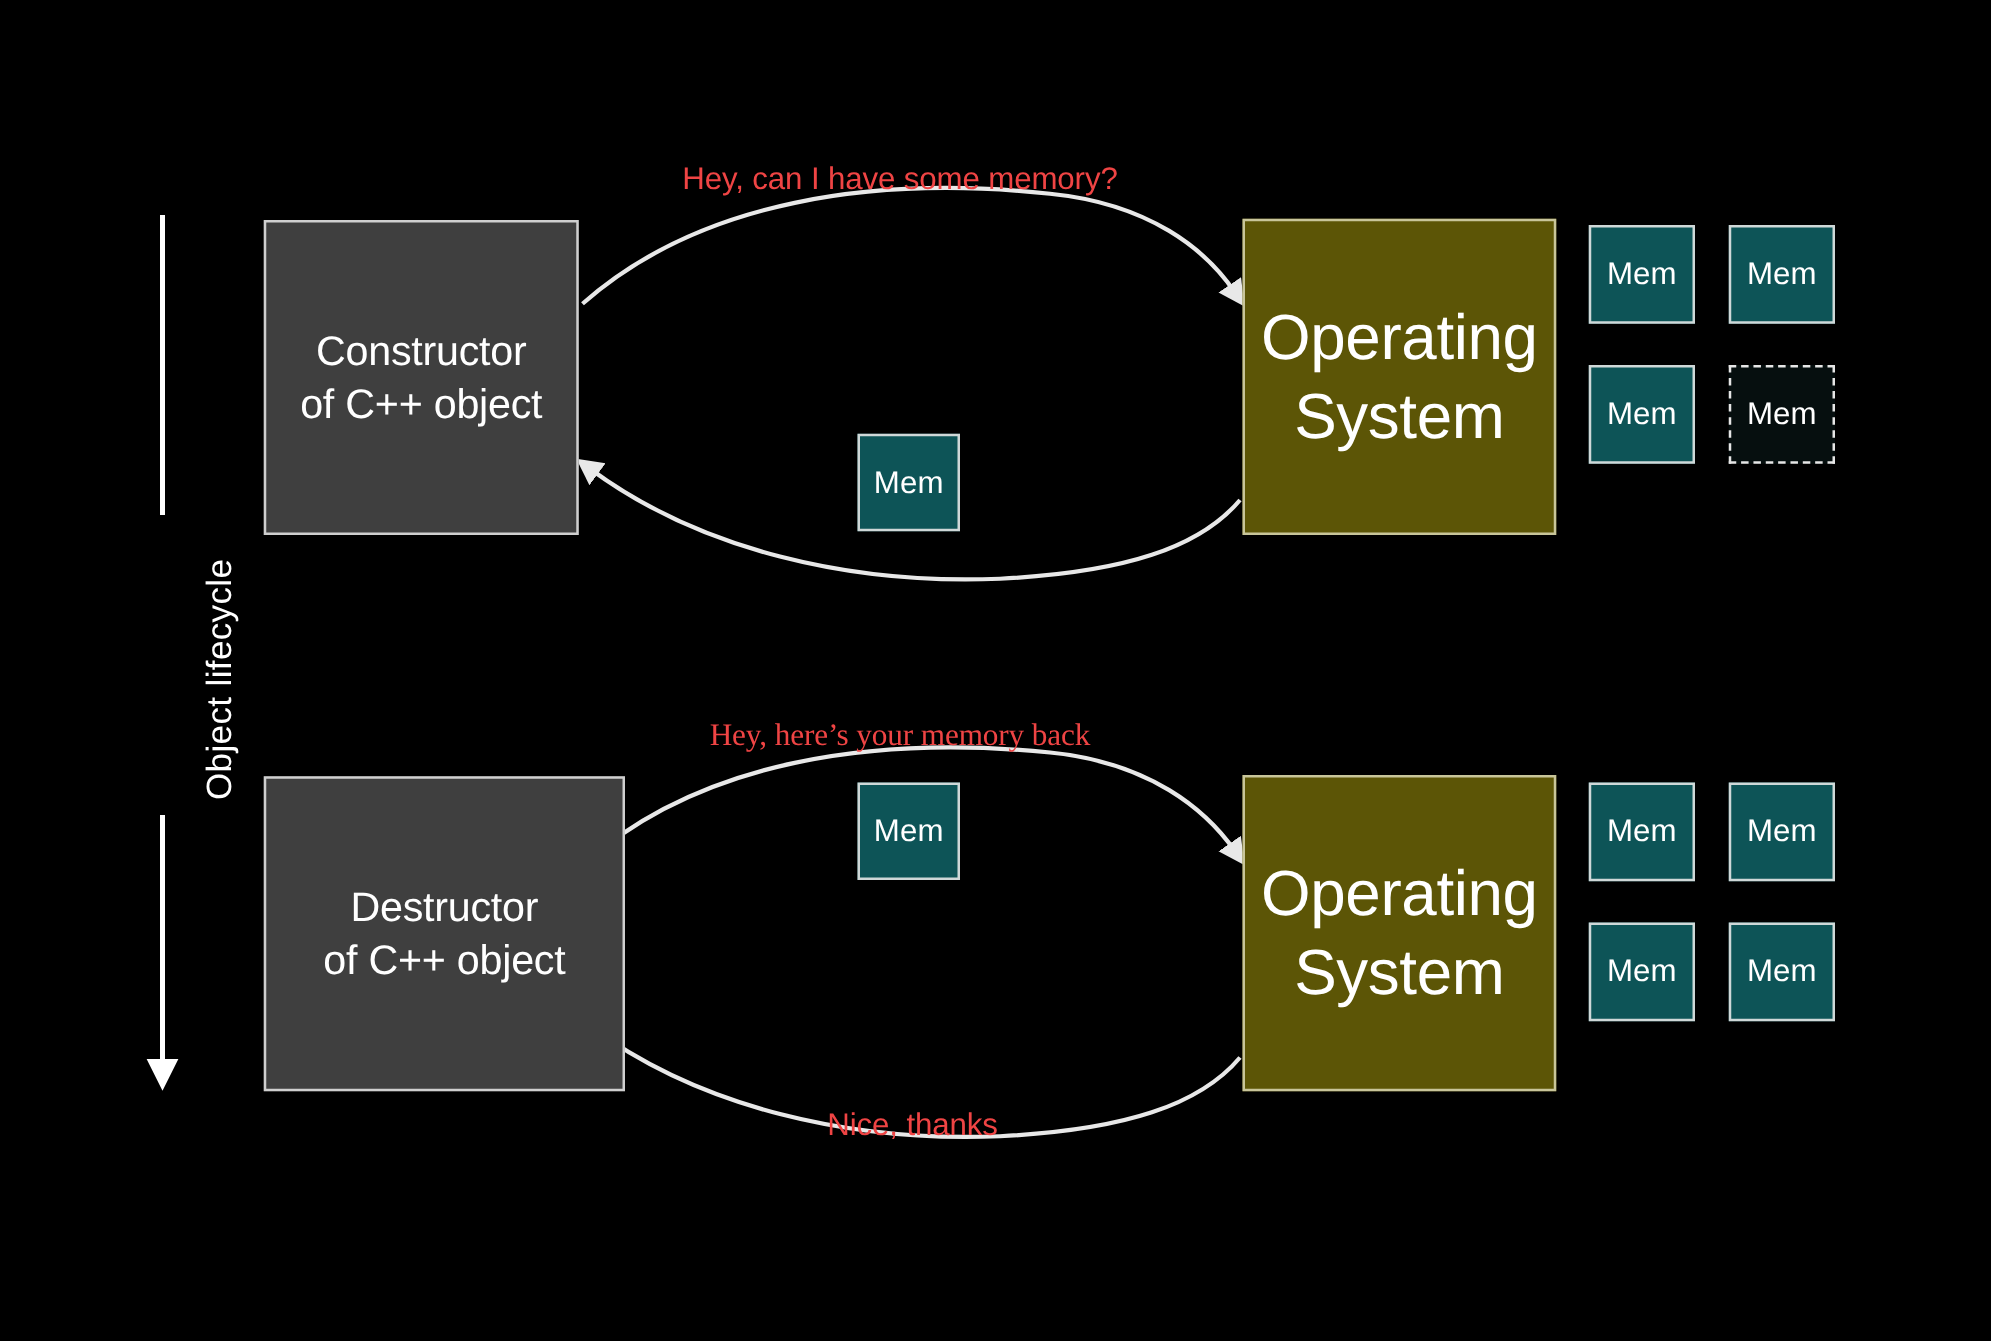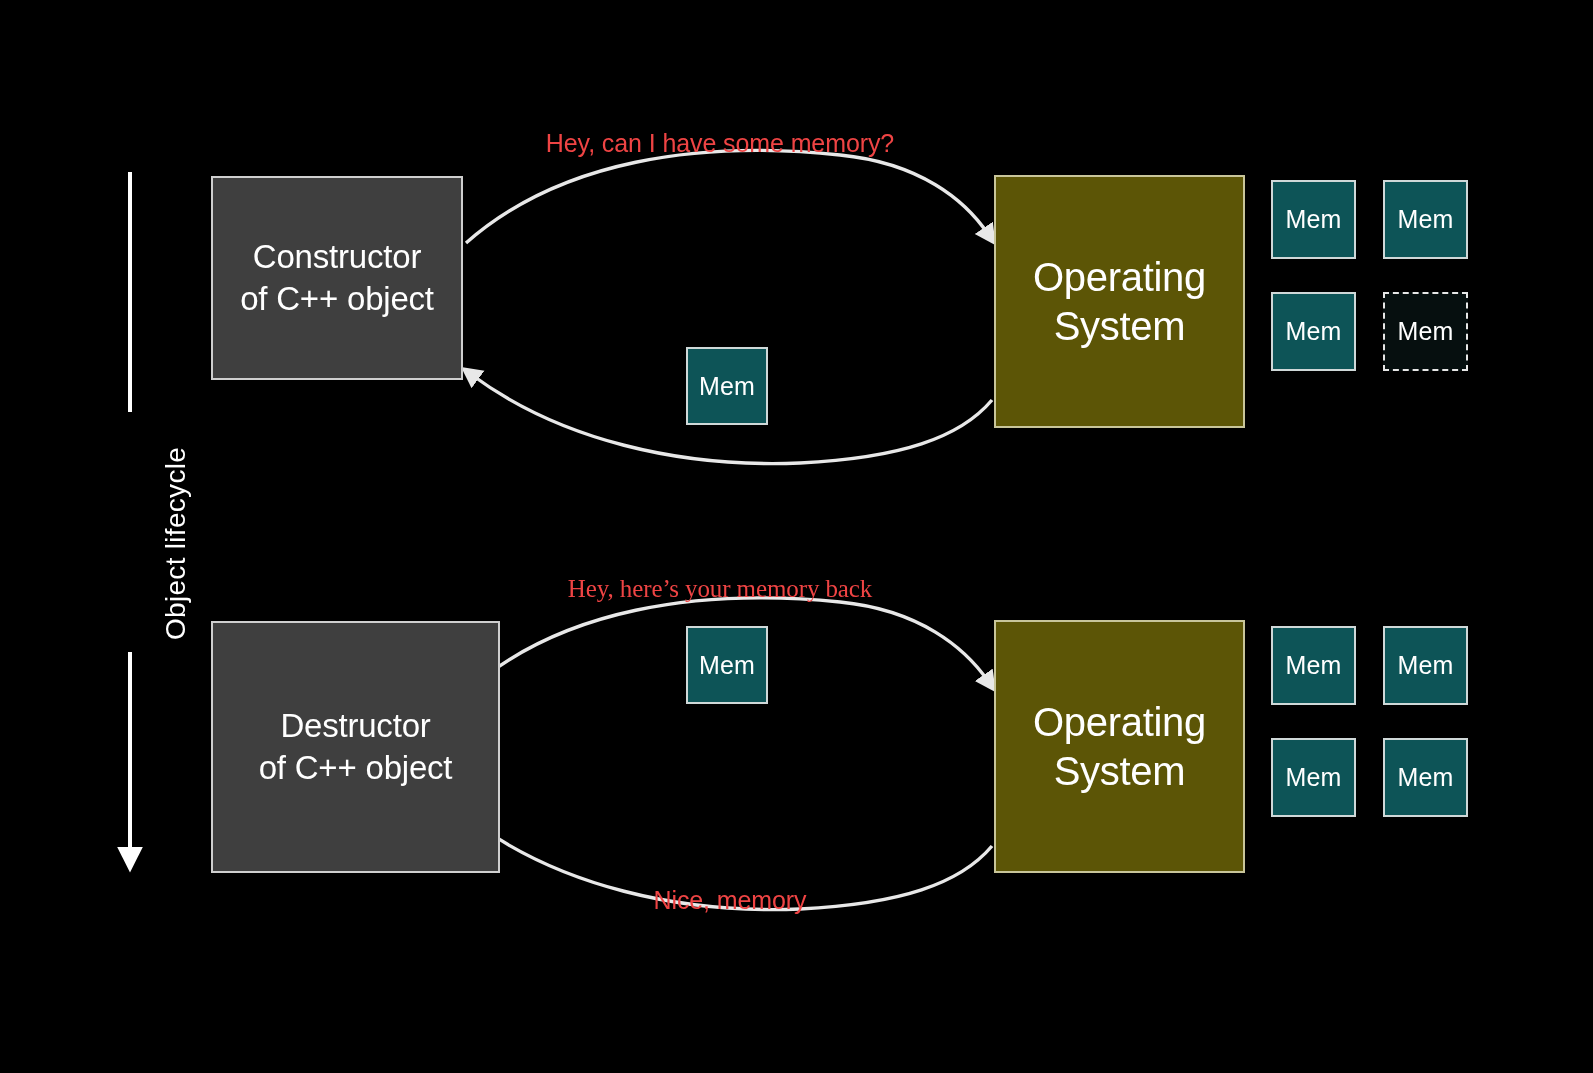--- a/index.html
+++ b/index.html
@@ -42,21 +42,21 @@
 
   
   .os-box {
     background: #5c5506;
     border: 2px solid #c8c59a;
     color: #ffffff;
     display: flex;
     align-items: center;
     justify-content: center;
     text-align: center;
-    font-size: 40px;
+    font-size: 51px;
     line-height: 1.22;
     letter-spacing: -0.3px;
     font-weight: 400;
     white-space: pre-line;
   }
 
   
   .mem {
     background: #0d5457;
     border: 2px solid #cfd8d8;
@@ -122,21 +122,21 @@
 
     <path d="M 992,400 C 960,438 900,458 800,463 C 680,468 560,440 472,375" fill="none" stroke="#e8e8e8" stroke-width="3.4" marker-end="url(#arrowhead)"></path>
 
     <path d="M 466,692 C 560,608 700,588 840,602 C 920,610 965,648 988,681" fill="none" stroke="#e8e8e8" stroke-width="3.4" marker-end="url(#arrowhead)"></path>
 
     <path d="M 992,846 C 960,884 900,904 800,909 C 680,914 560,886 472,821" fill="none" stroke="#e8e8e8" stroke-width="3.4" marker-end="url(#arrowhead)"></path>
   </svg>
 
   <div class="abs lifecycle-label" style="left:160px; top:640px;">Object lifecycle</div>
 
-  <div class="abs actor-box" style="left:211px; top:176px; width:252px; height:204px;">Constructor
+  <div class="abs actor-box" style="left:211px; top:176px; width:252px; height:252px;">Constructor
 of C++ object</div>
 
   <div class="abs caption" style="left:400px; top:129px; width:640px;">Hey, can I have some memory?</div>
 
   <div class="abs mem" style="left:686px; top:347px; width:82px; height:78px;">Mem</div>
 
 
   <div class="abs os-box" style="left:994px; top:175px; width:251px; height:253px;">Operating
 System</div>
 
@@ -145,21 +145,21 @@
   <div class="abs mem" style="left:1271px; top:292px; width:85px; height:79px;">Mem</div>
   <div class="abs mem empty" style="left:1383px; top:292px; width:85px; height:79px;">Mem</div>
 
   <div class="abs actor-box" style="left:211px; top:621px; width:289px; height:252px;">Destructor
 of C++ object</div>
 
   <div class="abs caption" style="left:400px; top:575px; width:640px;font-family:Liberation Serif, serif;">Hey, here’s your memory back</div>
 
   <div class="abs mem" style="left:686px; top:626px; width:82px; height:78px;">Mem</div>
 
-  <div class="abs caption" style="left:410px; top:886px; width:640px;">Nice, memory</div>
+  <div class="abs caption" style="left:410px; top:886px; width:640px;">Nice, thanks</div>
 
   <div class="abs os-box" style="left:994px; top:620px; width:251px; height:253px;">Operating
 System</div>
 
   <div class="abs mem" style="left:1271px; top:626px; width:85px; height:79px;">Mem</div>
   <div class="abs mem" style="left:1383px; top:626px; width:85px; height:79px;">Mem</div>
   <div class="abs mem" style="left:1271px; top:738px; width:85px; height:79px;">Mem</div>
   <div class="abs mem" style="left:1383px; top:738px; width:85px; height:79px;">Mem</div>
 
 </div>

